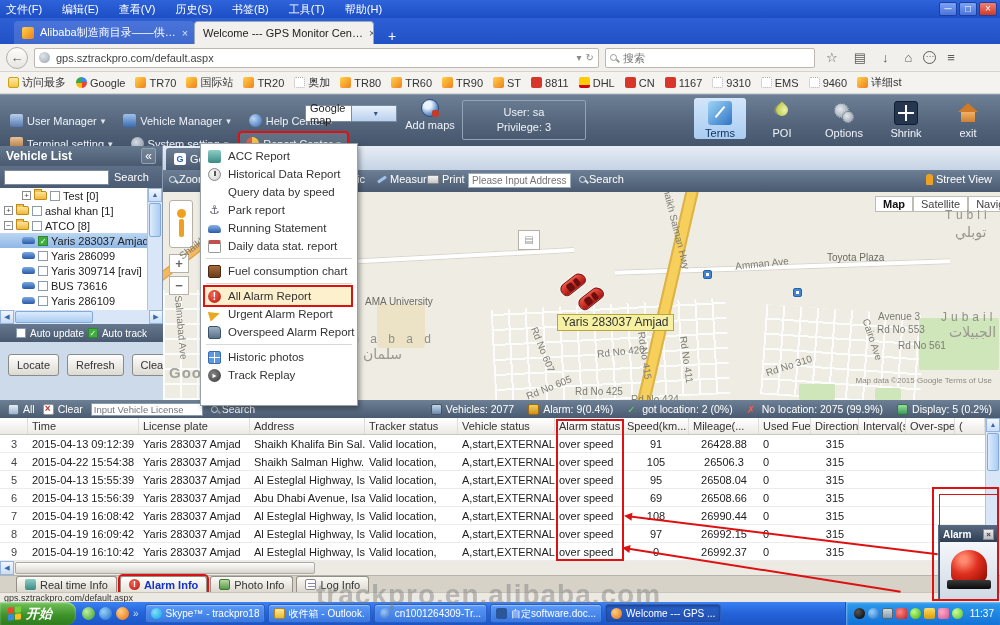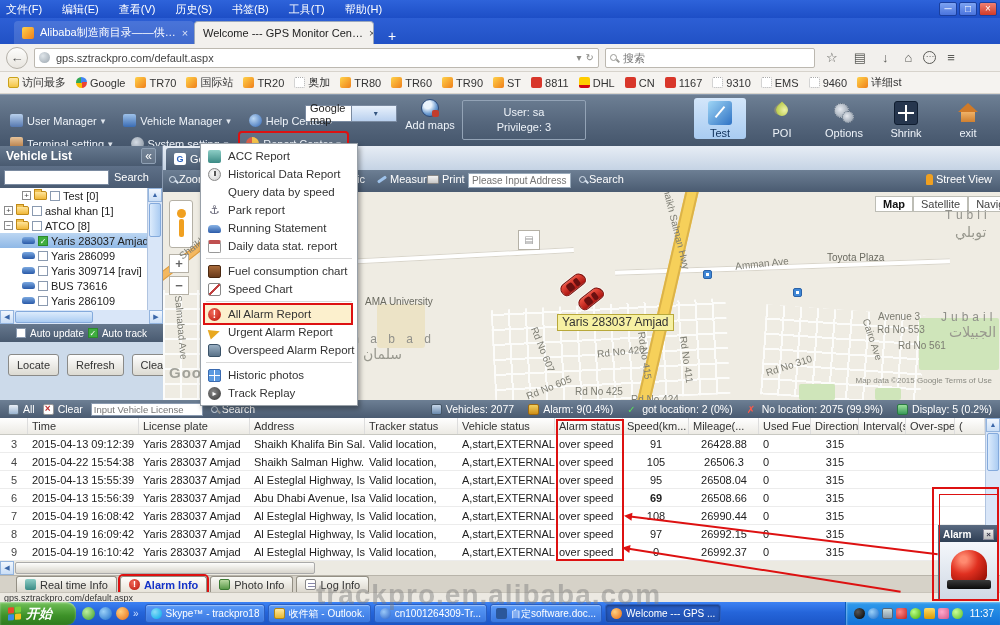--- a/index.html
+++ b/index.html
@@ -436,21 +436,21 @@
       <div class="globe"></div>
       <span>Add maps</span>
     </div>
     <div id="user-box">
       <div>User: sa</div>
       <div>Privilege: 3</div>
     </div>
     <div id="tb-actions">
         <div class="act act-on">
           <span class="acti ai-meter"></span>
-          <div class="actl">Test</div>
+          <div class="actl">Terms</div>
         </div>
         <div class="act">
           <span class="acti ai-poi"></span>
           <div class="actl">POI</div>
         </div>
         <div class="act">
           <span class="acti ai-options"></span>
           <div class="actl">Options</div>
         </div>
         <div class="act">
@@ -656,24 +656,20 @@
       </div>
       <div class="mitem">
         <span class="mi mi-calendar"></span>
         <span class="mlb">Daily data stat. report</span>
       </div>
       <div class="msep"></div>
       <div class="mitem">
         <span class="mi mi-fuel"></span>
         <span class="mlb">Fuel consumption chart</span>
       </div>
-      <div class="mitem">
-        <span class="mi mi-chart"></span>
-        <span class="mlb">Speed Chart</span>
-      </div>
       <div class="msep"></div>
       <div class="mitem mhl">
         <span class="mi mi-alarm">!</span>
         <span class="mlb">All Alarm Report</span>
       </div>
       <div class="mitem">
         <span class="mi mi-horn"></span>
         <span class="mlb">Urgent Alarm Report</span>
       </div>
       <div class="mitem">
@@ -796,21 +792,21 @@
           <span class="tc tc-extra" style="width: 30px;"></span>
         </div>
         <div class="trow2">
           <span class="tc tc-num" style="width: 28px;">6</span>
           <span class="tc tc-time" style="width: 111px;">2015-04-13 15:56:39</span>
           <span class="tc tc-plate" style="width: 111px;">Yaris 283037 Amjad</span>
           <span class="tc tc-address" style="width: 115px;">Abu Dhabi Avenue, Isa ...</span>
           <span class="tc tc-tracker" style="width: 93px;">Valid location,</span>
           <span class="tc tc-vehicle" style="width: 97px;">A,start,EXTERNAL ...</span>
           <span class="tc tc-alarm" style="width: 68px;">over speed</span>
-          <span class="tc tc-speed" style="width: 66px; font-weight: bold;">69</span>
+          <span class="tc tc-speed" style="width: 66px;">69</span>
           <span class="tc tc-mileage" style="width: 70px;">26508.66</span>
           <span class="tc tc-fuel" style="width: 52px;">0</span>
           <span class="tc tc-direction" style="width: 48px;">315</span>
           <span class="tc tc-interval" style="width: 47px;"></span>
           <span class="tc tc-overspe" style="width: 49px;"></span>
           <span class="tc tc-extra" style="width: 30px;"></span>
         </div>
         <div class="trow2">
           <span class="tc tc-num" style="width: 28px;">7</span>
           <span class="tc tc-time" style="width: 111px;">2015-04-19 16:08:42</span>

